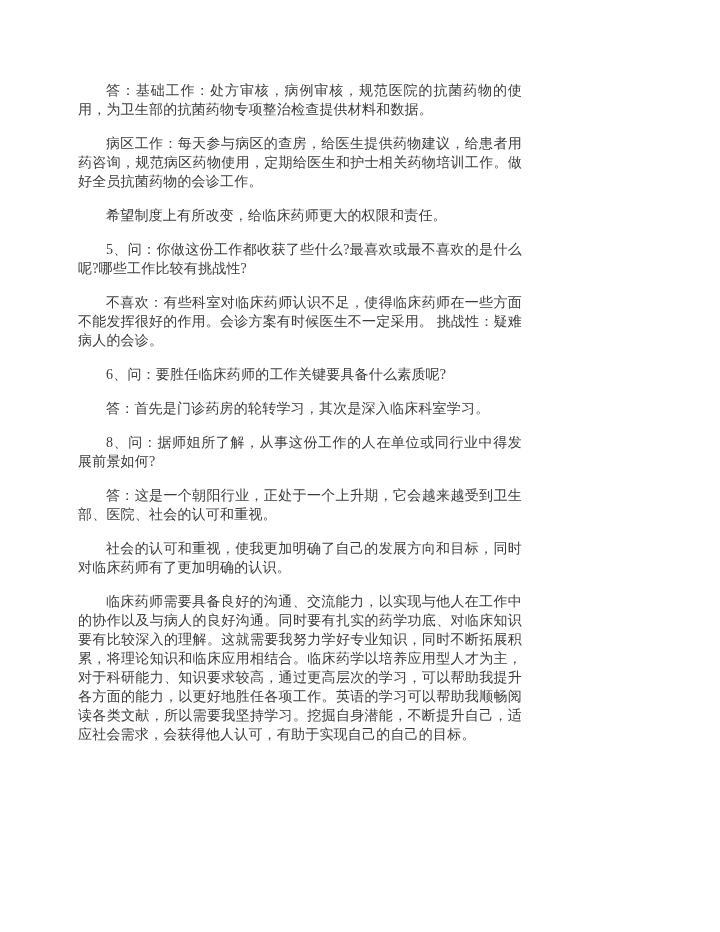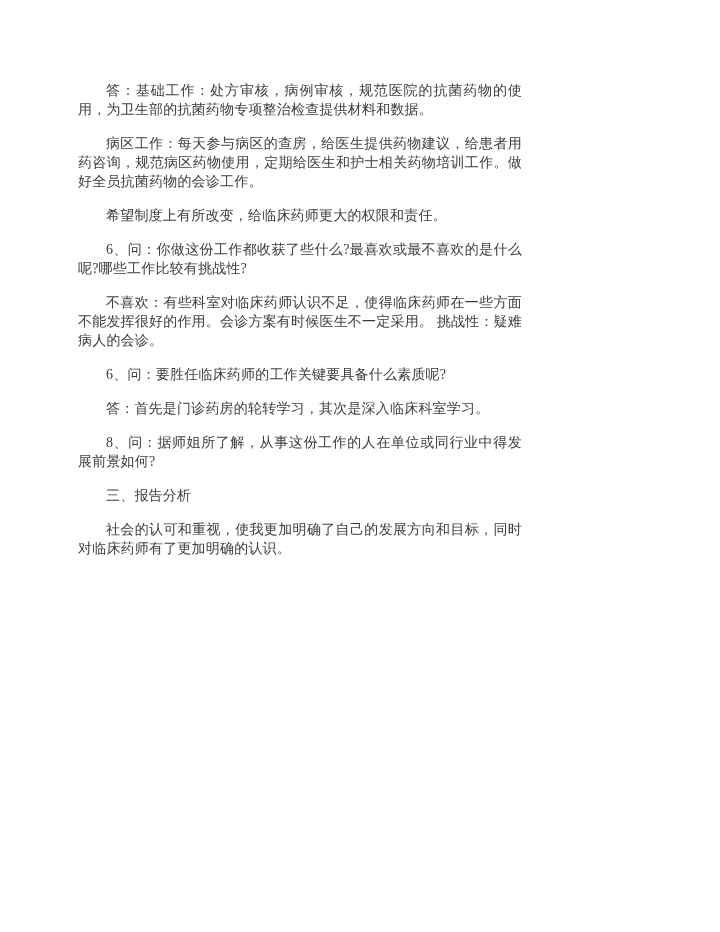--- a/index.html
+++ b/index.html
@@ -36,20 +36,21 @@
     text-align: left;
   }
 </style>
 </head>
 <body>
 
 <div class="page">
   <p class="doc-paragraph">答：基础工作：处方审核，病例审核，规范医院的抗菌药物的使用，为卫生部的抗菌药物专项整治检查提供材料和数据。</p>
   <p class="doc-paragraph">病区工作：每天参与病区的查房，给医生提供药物建议，给患者用药咨询，规范病区药物使用，定期给医生和护士相关药物培训工作。做好全员抗菌药物的会诊工作。</p>
   <p class="doc-paragraph">希望制度上有所改变，给临床药师更大的权限和责任。</p>
-  <p class="doc-paragraph">6、问：你做这份工作都收获了些什么?最喜欢或最不喜欢的是什么呢?哪些工作比较有挑战性?</p>
+  <p class="doc-paragraph">5、问：你做这份工作都收获了些什么?最喜欢或最不喜欢的是什么呢?哪些工作比较有挑战性?</p>
   <p class="doc-paragraph">不喜欢：有些科室对临床药师认识不足，使得临床药师在一些方面不能发挥很好的作用。会诊方案有时候医生不一定采用。 挑战性：疑难病人的会诊。</p>
   <p class="doc-paragraph">6、问：要胜任临床药师的工作关键要具备什么素质呢?</p>
   <p class="doc-paragraph">答：首先是门诊药房的轮转学习，其次是深入临床科室学习。</p>
   <p class="doc-paragraph">8、问：据师姐所了解，从事这份工作的人在单位或同行业中得发展前景如何?</p>
-  <p class="doc-paragraph heading">三、报告分析</p>
+  <p class="doc-paragraph">答：这是一个朝阳行业，正处于一个上升期，它会越来越受到卫生部、医院、社会的认可和重视。</p>
   <p class="doc-paragraph">社会的认可和重视，使我更加明确了自己的发展方向和目标，同时对临床药师有了更加明确的认识。</p>
+  <p class="doc-paragraph">临床药师需要具备良好的沟通、交流能力，以实现与他人在工作中的协作以及与病人的良好沟通。同时要有扎实的药学功底、对临床知识要有比较深入的理解。这就需要我努力学好专业知识，同时不断拓展积累，将理论知识和临床应用相结合。临床药学以培养应用型人才为主，对于科研能力、知识要求较高，通过更高层次的学习，可以帮助我提升各方面的能力，以更好地胜任各项工作。英语的学习可以帮助我顺畅阅读各类文献，所以需要我坚持学习。挖掘自身潜能，不断提升自己，适应社会需求，会获得他人认可，有助于实现自己的自己的目标。</p>
 </div>
 
 </body></html>

